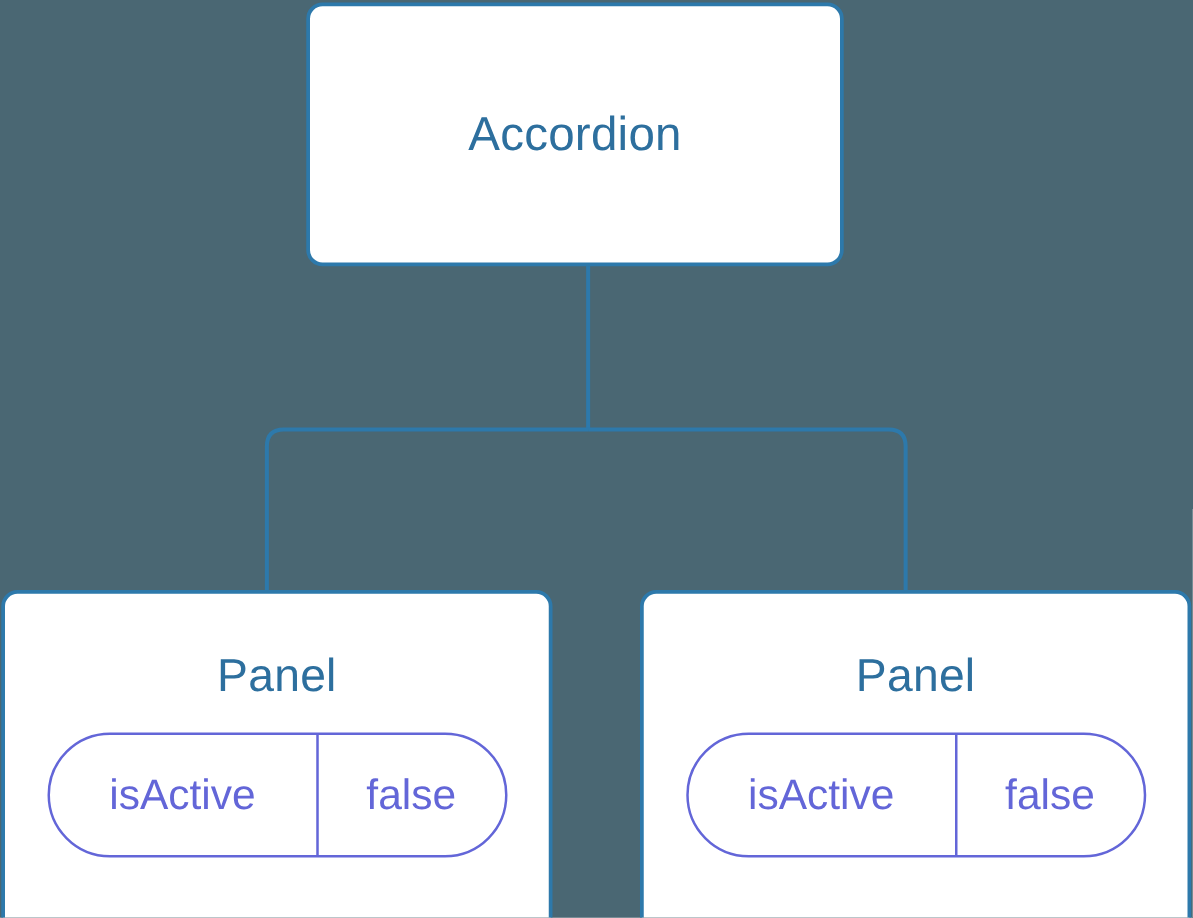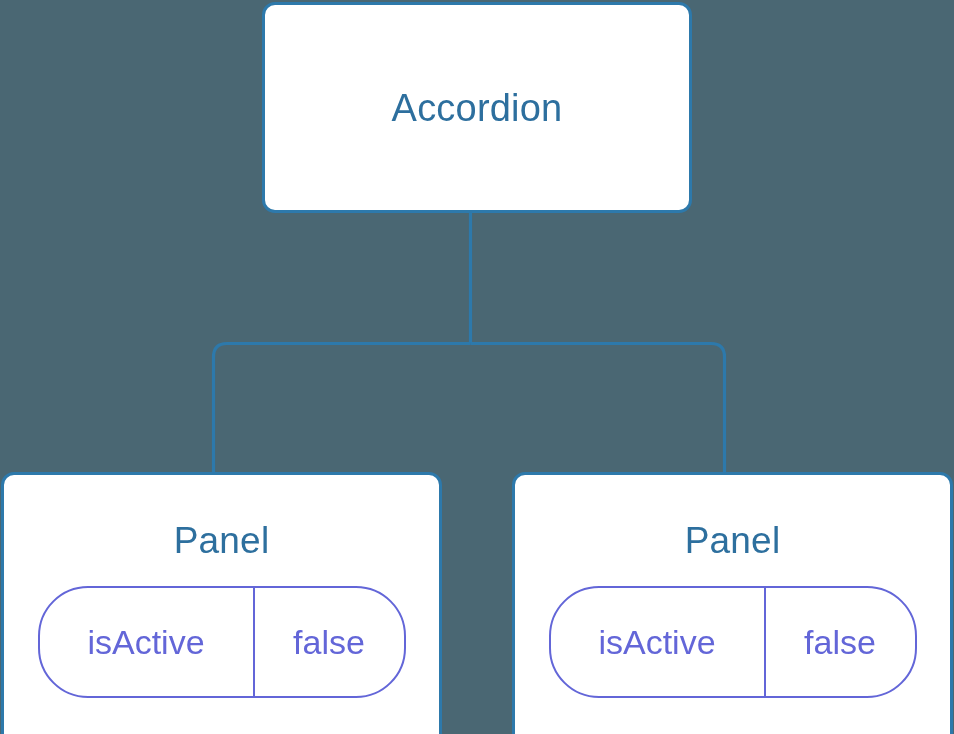--- a/index.html
+++ b/index.html
@@ -46,21 +46,21 @@
     color: #2d6f9e;
     font-size: 37px;
     line-height: 1;
     font-weight: 400;
     letter-spacing: 0.2px;
     white-space: nowrap;
   }
 
   
   #node-accordion {
-    left: 262px;
+    left: 245px;
     top: 2px;
     width: 430px;
     height: 211px;
     justify-content: center;
   }
   #node-accordion .node-title {
     font-size: 38px;
   }
 
   
@@ -70,21 +70,21 @@
     padding-top: 47px;
   }
   #node-panel-left  { left: 1px;   width: 441px; }
   #node-panel-right { left: 512px; width: 441px; }
 
   
   .state-pill {
     box-sizing: border-box;
     margin-top: 27px;
     width: 368px;
-    height: 112px;
+    height: 100px;
     border: 2.5px solid #6366d8;
     border-radius: 50px;
     display: flex;
     align-items: stretch;
     background: transparent;
   }
   .state-key,
   .state-val {
     display: flex;
     align-items: center;

